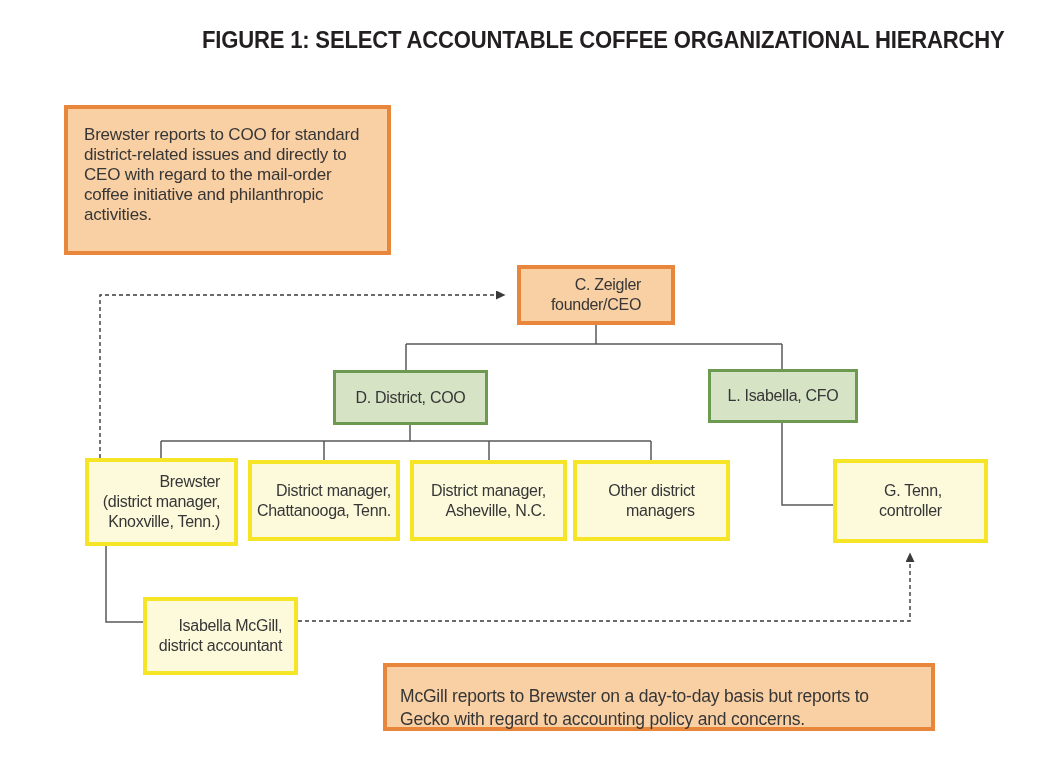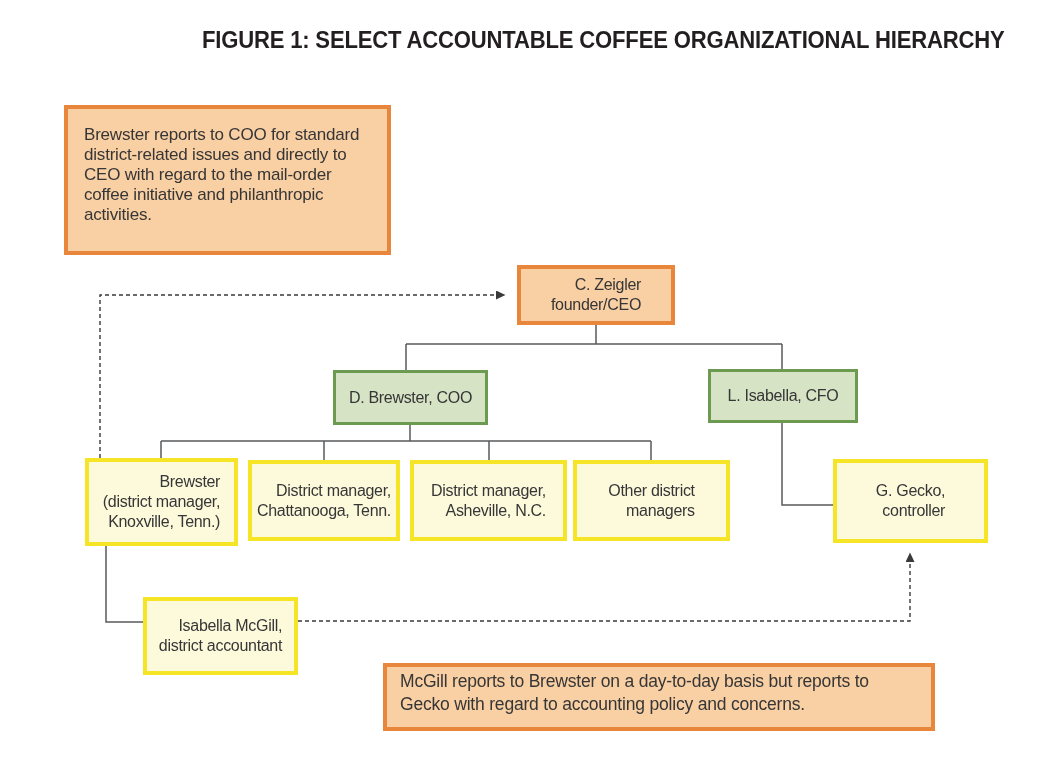--- a/index.html
+++ b/index.html
@@ -24,21 +24,21 @@
   .connectors .solid{stroke:var(--line-color);stroke-width:1.5;fill:none;}
   .connectors .dashed{stroke:var(--dashed-line-color);stroke-width:1.4;fill:none;stroke-dasharray:4 3;}
   .arrowhead{fill:var(--dashed-line-color);}
   .callout{
     position:absolute;box-sizing:border-box;
     background:var(--orange-fill);border:4px solid var(--orange-border);
   }
   .callout p{margin:0;letter-spacing:-0.2px;}
   .callout-top{left:48px;top:105px;width:327px;height:150px;padding:16px 16px;margin-left:16px;}
   .callout-top p{font-size:17px;line-height:1.17;}
-  .callout-bottom{left:383px;top:663px;width:552px;height:68px;padding:3px 13px;}
+  .callout-bottom{left:383px;top:663px;width:552px;height:68px;padding:18px 13px;}
   .callout-bottom p{font-size:17.5px;line-height:1.3;}
   .node{
     position:absolute;box-sizing:border-box;display:flex;align-items:center;justify-content:center;
     text-align:right;font-size:16px;line-height:1.25;letter-spacing:-0.3px;
   }
   .node.orange{background:var(--orange-fill);border:4px solid var(--orange-border);}
   .node.green {background:var(--green-fill); border:3px solid var(--green-border);}
   .node.yellow{background:var(--yellow-fill);border:4px solid var(--yellow-border);}
 </style>
 </head>
@@ -69,21 +69,21 @@
   </div>
 
   <div class="node orange" style="left:517px;top:265px;width:158px;height:60px">
     <div>
       <div>C. Zeigler</div>
       <div>founder/CEO</div>
     </div>
   </div>
 
   <div class="node green" style="left:333px;top:370px;width:155px;height:55px">
-    <div>D. Brewster, COO</div>
+    <div>D. District, COO</div>
   </div>
 
   <div class="node green" style="left:708px;top:369px;width:150px;height:54px">
     <div>L. Isabella, CFO</div>
   </div>
 
   <div class="node yellow" style="left:85px;top:458px;width:153px;height:88px">
     <div>
       <div>Brewster</div>
       <div>(district manager,</div>
@@ -107,21 +107,21 @@
 
   <div class="node yellow" style="left:573px;top:460px;width:157px;height:81px">
     <div>
       <div>Other district</div>
       <div>managers</div>
     </div>
   </div>
 
   <div class="node yellow" style="left:833px;top:459px;width:155px;height:84px">
     <div>
-      <div>G. Gecko,</div>
+      <div>G. Tenn,</div>
       <div>controller</div>
     </div>
   </div>
 
   <div class="node yellow" style="left:143px;top:597px;width:155px;height:78px">
     <div>
       <div>Isabella McGill,</div>
       <div>district accountant</div>
     </div>
   </div>

